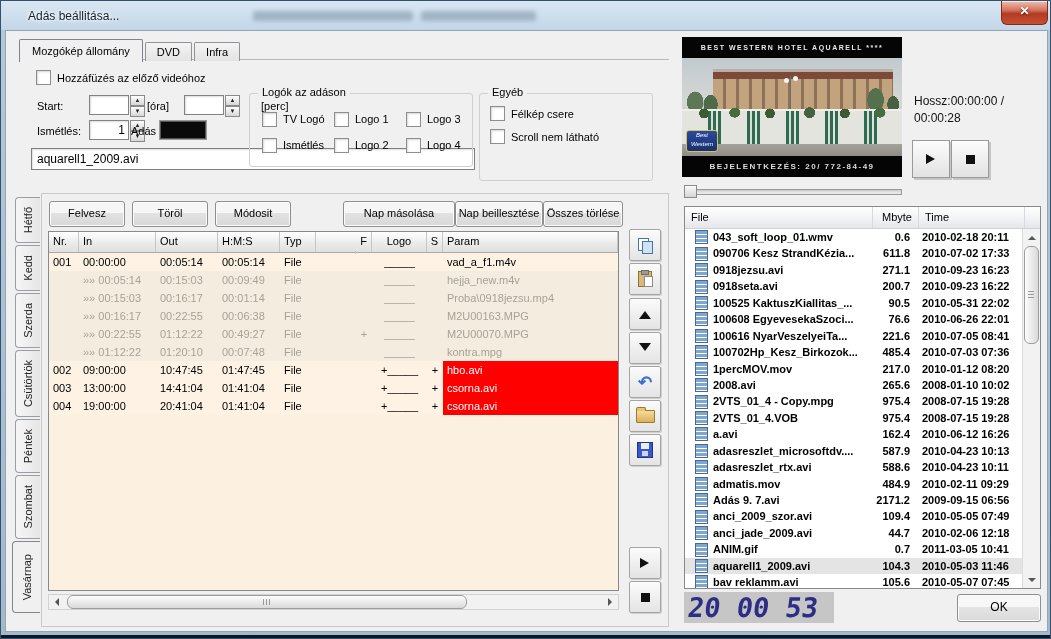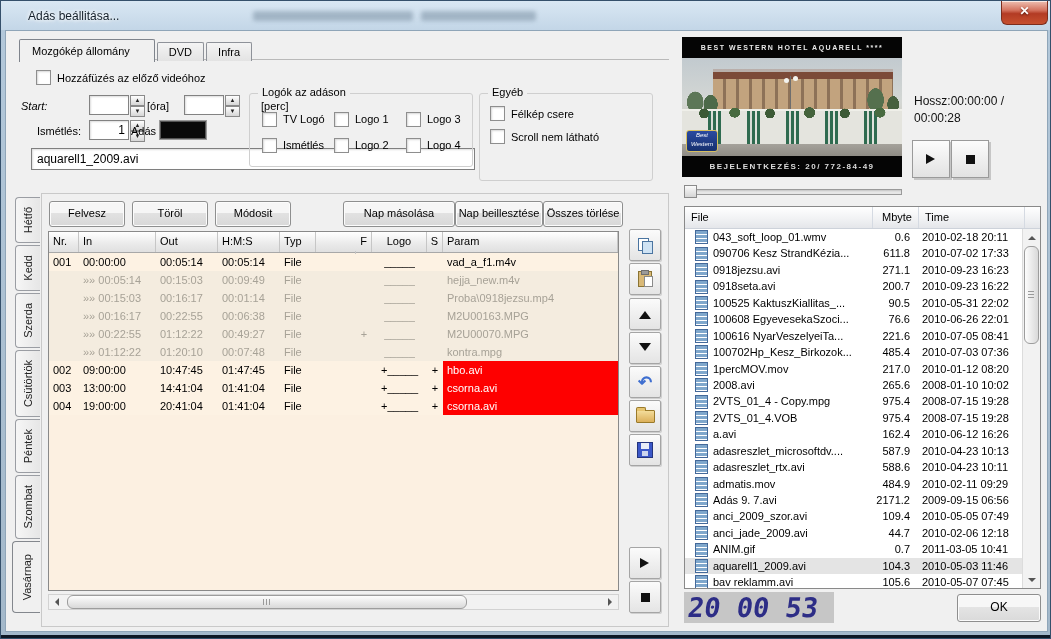--- a/index.html
+++ b/index.html
@@ -8,21 +8,21 @@
   .frame{position:absolute;inset:0;background:linear-gradient(180deg,#d9e7f3 0,#c3d6e7 29px,#b3c8da 29px,#a3b8ca 100%);border:1px solid #35506b;box-sizing:border-box;}
   .frame::after{content:"";position:absolute;left:0;right:0;bottom:0;height:3px;background:#0d1724;}
   .titlebar{position:absolute;left:0;top:0;right:0;height:29px;}
   .title-text{position:absolute;left:27px;top:8px;font-size:12px;color:#15202b;text-shadow:0 0 4px #fff,0 0 4px #fff;}
   .blur-pill{position:absolute;top:10px;height:10px;background:#7e93a5;opacity:.55;filter:blur(2px);border-radius:2px;}
   .close-btn{position:absolute;left:1000px;top:0;width:45px;height:23px;border:1px solid #7c2d1d;border-top:none;border-radius:0 0 6px 6px;background:linear-gradient(180deg,#eec0b2 0%,#d4735f 40%,#b33b24 55%,#c6502f 100%);box-shadow:inset 0 1px 0 rgba(255,255,255,.65);color:#fff;font-weight:bold;font-size:12px;text-align:center;line-height:21px;cursor:pointer;text-shadow:0 1px 2px #5a1508;}
   .content{position:absolute;left:4px;top:29px;width:1043px;height:602px;background:#f0f0f0;border:1px solid #8fa5b8;box-sizing:border-box;}
   
   .tabstrip{position:absolute;left:18px;top:38px;display:flex;align-items:flex-end;z-index:3;}
   .ttab{padding:3px 11px 3px 11px;margin-right:2px;border:1px solid #8e9299;border-bottom:none;border-radius:2px 2px 0 0;background:linear-gradient(#f4f4f4,#e3e3e3);cursor:pointer;}
-  .ttab.active{background:#f0f0f0;padding:5px 24px 5px 12px;margin-bottom:-1px;border-color:#7f848c;}
+  .ttab.active{background:#f0f0f0;padding:5px 12px 5px 12px;margin-bottom:-1px;border-color:#7f848c;}
   .tabpage{position:absolute;left:18px;top:58px;width:650px;height:130px;border-top:1px solid #b9b9b9;background:#f0f0f0;}
   
   .cbitem{display:flex;align-items:center;gap:6px;cursor:pointer;}
   .cbbox{width:13px;height:13px;background:#fff;border:1px solid #8e8e8e;box-shadow:inset 1px 1px 2px #d7d7d7;flex:0 0 13px;}
   .lbl{white-space:nowrap;}
   .spin{display:inline-flex;align-items:stretch;}
   .spin input{width:32px;height:18px;border:1px solid #828282;box-shadow:inset 1px 1px 2px #dcdcdc;font:12px "Liberation Sans",sans-serif;text-align:right;padding:0 3px;}
   .arrcol{display:flex;flex-direction:column;width:15px;height:22px;margin-left:1px;}
   .arrcol .ar{flex:1;border:1px solid #8a8a8a;background:linear-gradient(#fefefe,#d6d6d6);font-size:6px;line-height:8px;text-align:center;color:#222;cursor:pointer;}
   .groupbox{position:absolute;border:1px solid #cfcfcf;border-radius:3px;margin-top:24px;}
@@ -100,21 +100,21 @@
   .mediabtn{position:absolute;width:36px;height:36px;border:1px solid #9a9a9a;background:linear-gradient(#fcfcfc,#e2e2e2);box-shadow:2px 2px 0 #c6c6c6;display:flex;align-items:center;justify-content:center;cursor:pointer;}
   
   .filelist{position:absolute;left:683px;top:205px;width:357px;height:383px;background:#fff;border:1px solid #898989;box-sizing:border-box;display:flex;flex-direction:column;}
   .fl-head{display:flex;height:21px;flex:0 0 21px;background:linear-gradient(#ffffff,#f0f1f3 60%,#e4e6ea);border-bottom:1px solid #cdd2da;}
   .fl-head .fhc{border-right:1px solid #d5dae2;box-sizing:border-box;padding:4px 0 0 6px;}
   .fh-file{flex:1;}
   .fh-mb{width:46px;text-align:right;padding-right:6px!important;}
   .fh-time{width:106px;}
   .fh-x{width:15px;border-right:none!important;}
   .fl-main{flex:1;display:flex;overflow:hidden;}
-  .fl-rows{flex:1;overflow:hidden;}
+  .fl-rows{flex:1;overflow:hidden;font-weight:bold;}
   .frow{display:flex;height:16.45px;line-height:16.45px;cursor:default;}
   .frow.sel{background:#e4e4e4;}
   .fc-name{flex:1;display:flex;align-items:center;padding-left:10px;white-space:nowrap;overflow:hidden;}
   .film-icon{width:11px;height:12px;flex:0 0 11px;margin-right:5px;border:1px solid #44699a;background:repeating-linear-gradient(180deg,#7fa7cc 0 3px,#ffffff 3px 4px);}
   .fc-mb{width:46px;text-align:right;padding-right:6px;box-sizing:border-box;}
   .fc-time{width:106px;padding-left:6px;box-sizing:border-box;white-space:nowrap;}
   .vscroll{width:17px;flex:0 0 17px;background:#f2f2f2;border-left:1px solid #dcdcdc;display:flex;flex-direction:column;align-items:center;}
   .vs-arrow{height:15px;width:100%;display:flex;align-items:center;justify-content:center;cursor:pointer;}
   .tri-u{width:0;height:0;border:4px solid transparent;border-bottom-color:#555;margin-bottom:2px;}
   .tri-d{width:0;height:0;border:4px solid transparent;border-top-color:#555;margin-top:2px;}
@@ -145,21 +145,21 @@
       <div class="ttab">DVD</div>
       <div class="ttab">Infra</div>
     </div>
   <div class="tabpage"></div>
 
   <div class="abs cbitem" style="left:35px;top:69px;">
     <span class="cbbox"></span>
     <span class="lbl">Hozzáfüzés az előző videóhoz</span>
   </div>
 
-  <span class="abs lbl" style="left:20px;top:99px;font-style:italic;">Start:</span>
+  <span class="abs lbl" style="left:36px;top:99px;">Start:</span>
   <div class="abs spin" style="left:88px;top:94px;">
     <input style="">
     <span class="arrcol">
         <span class="ar">▲</span>
         <span class="ar">▼</span>
       </span>
   </div>
   <span class="abs lbl" style="left:146px;top:99px;">[óra]</span>
   <div class="abs spin" style="left:183px;top:94px;">
     <input style="">

